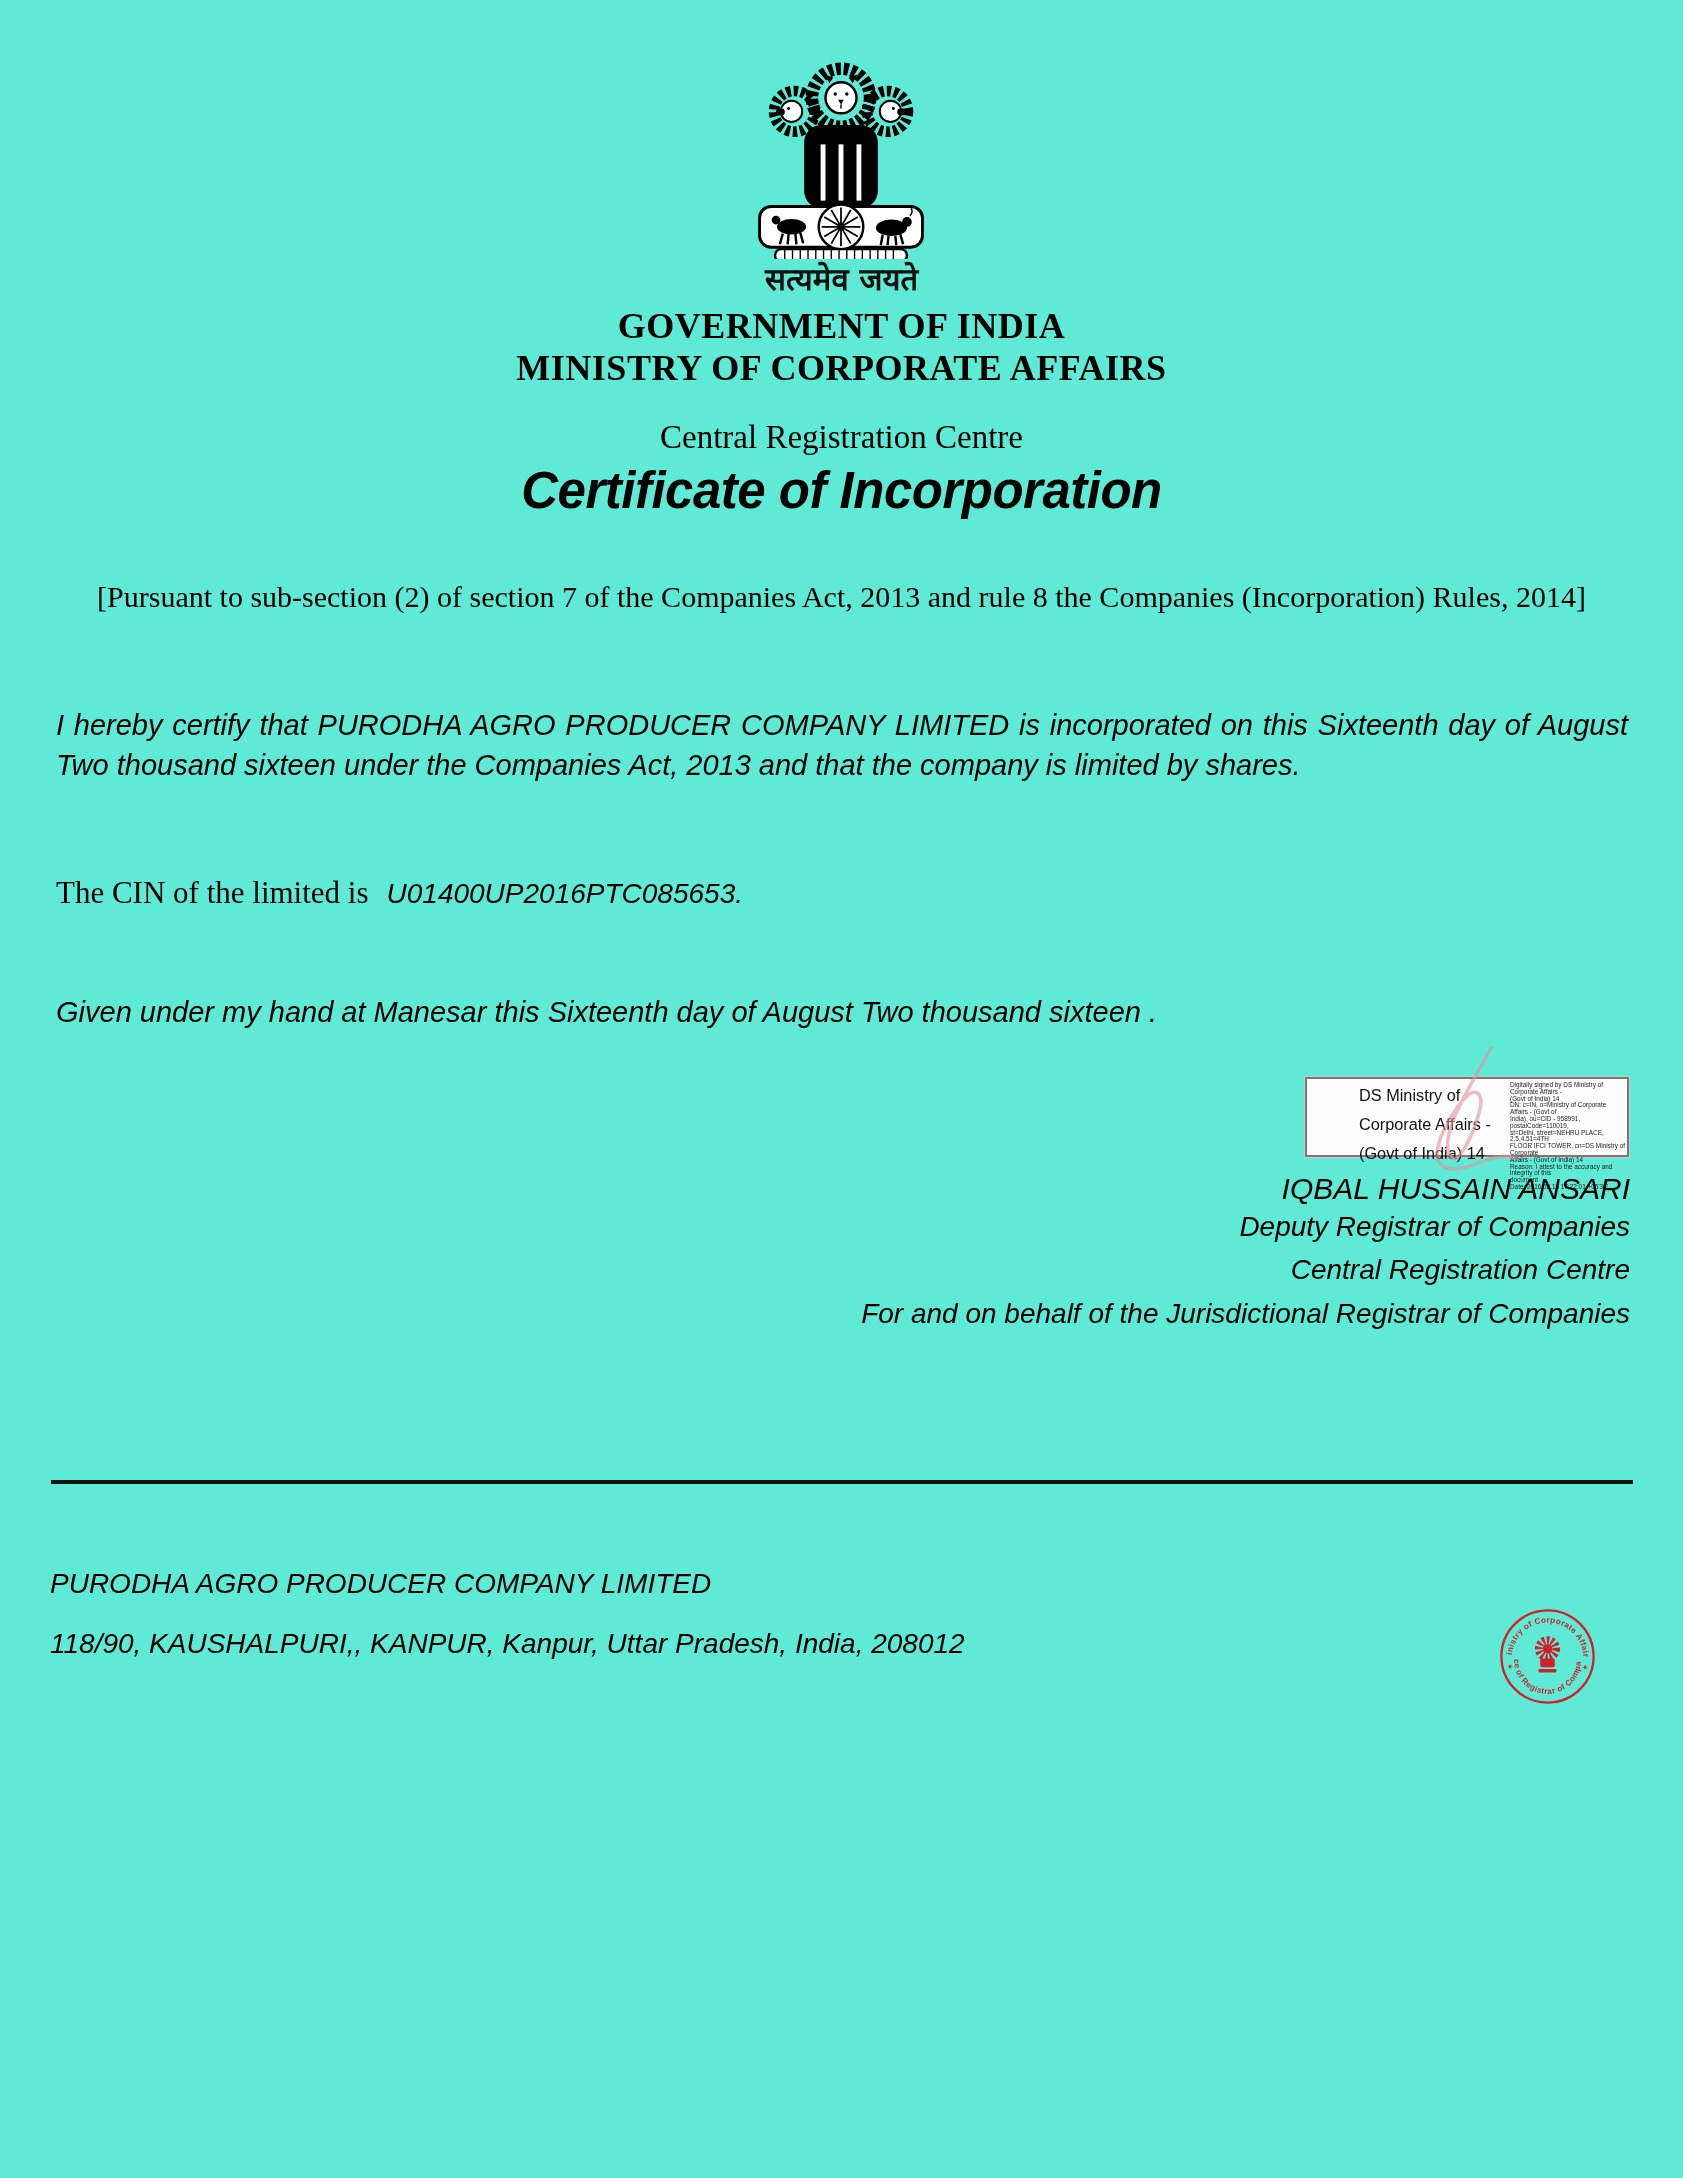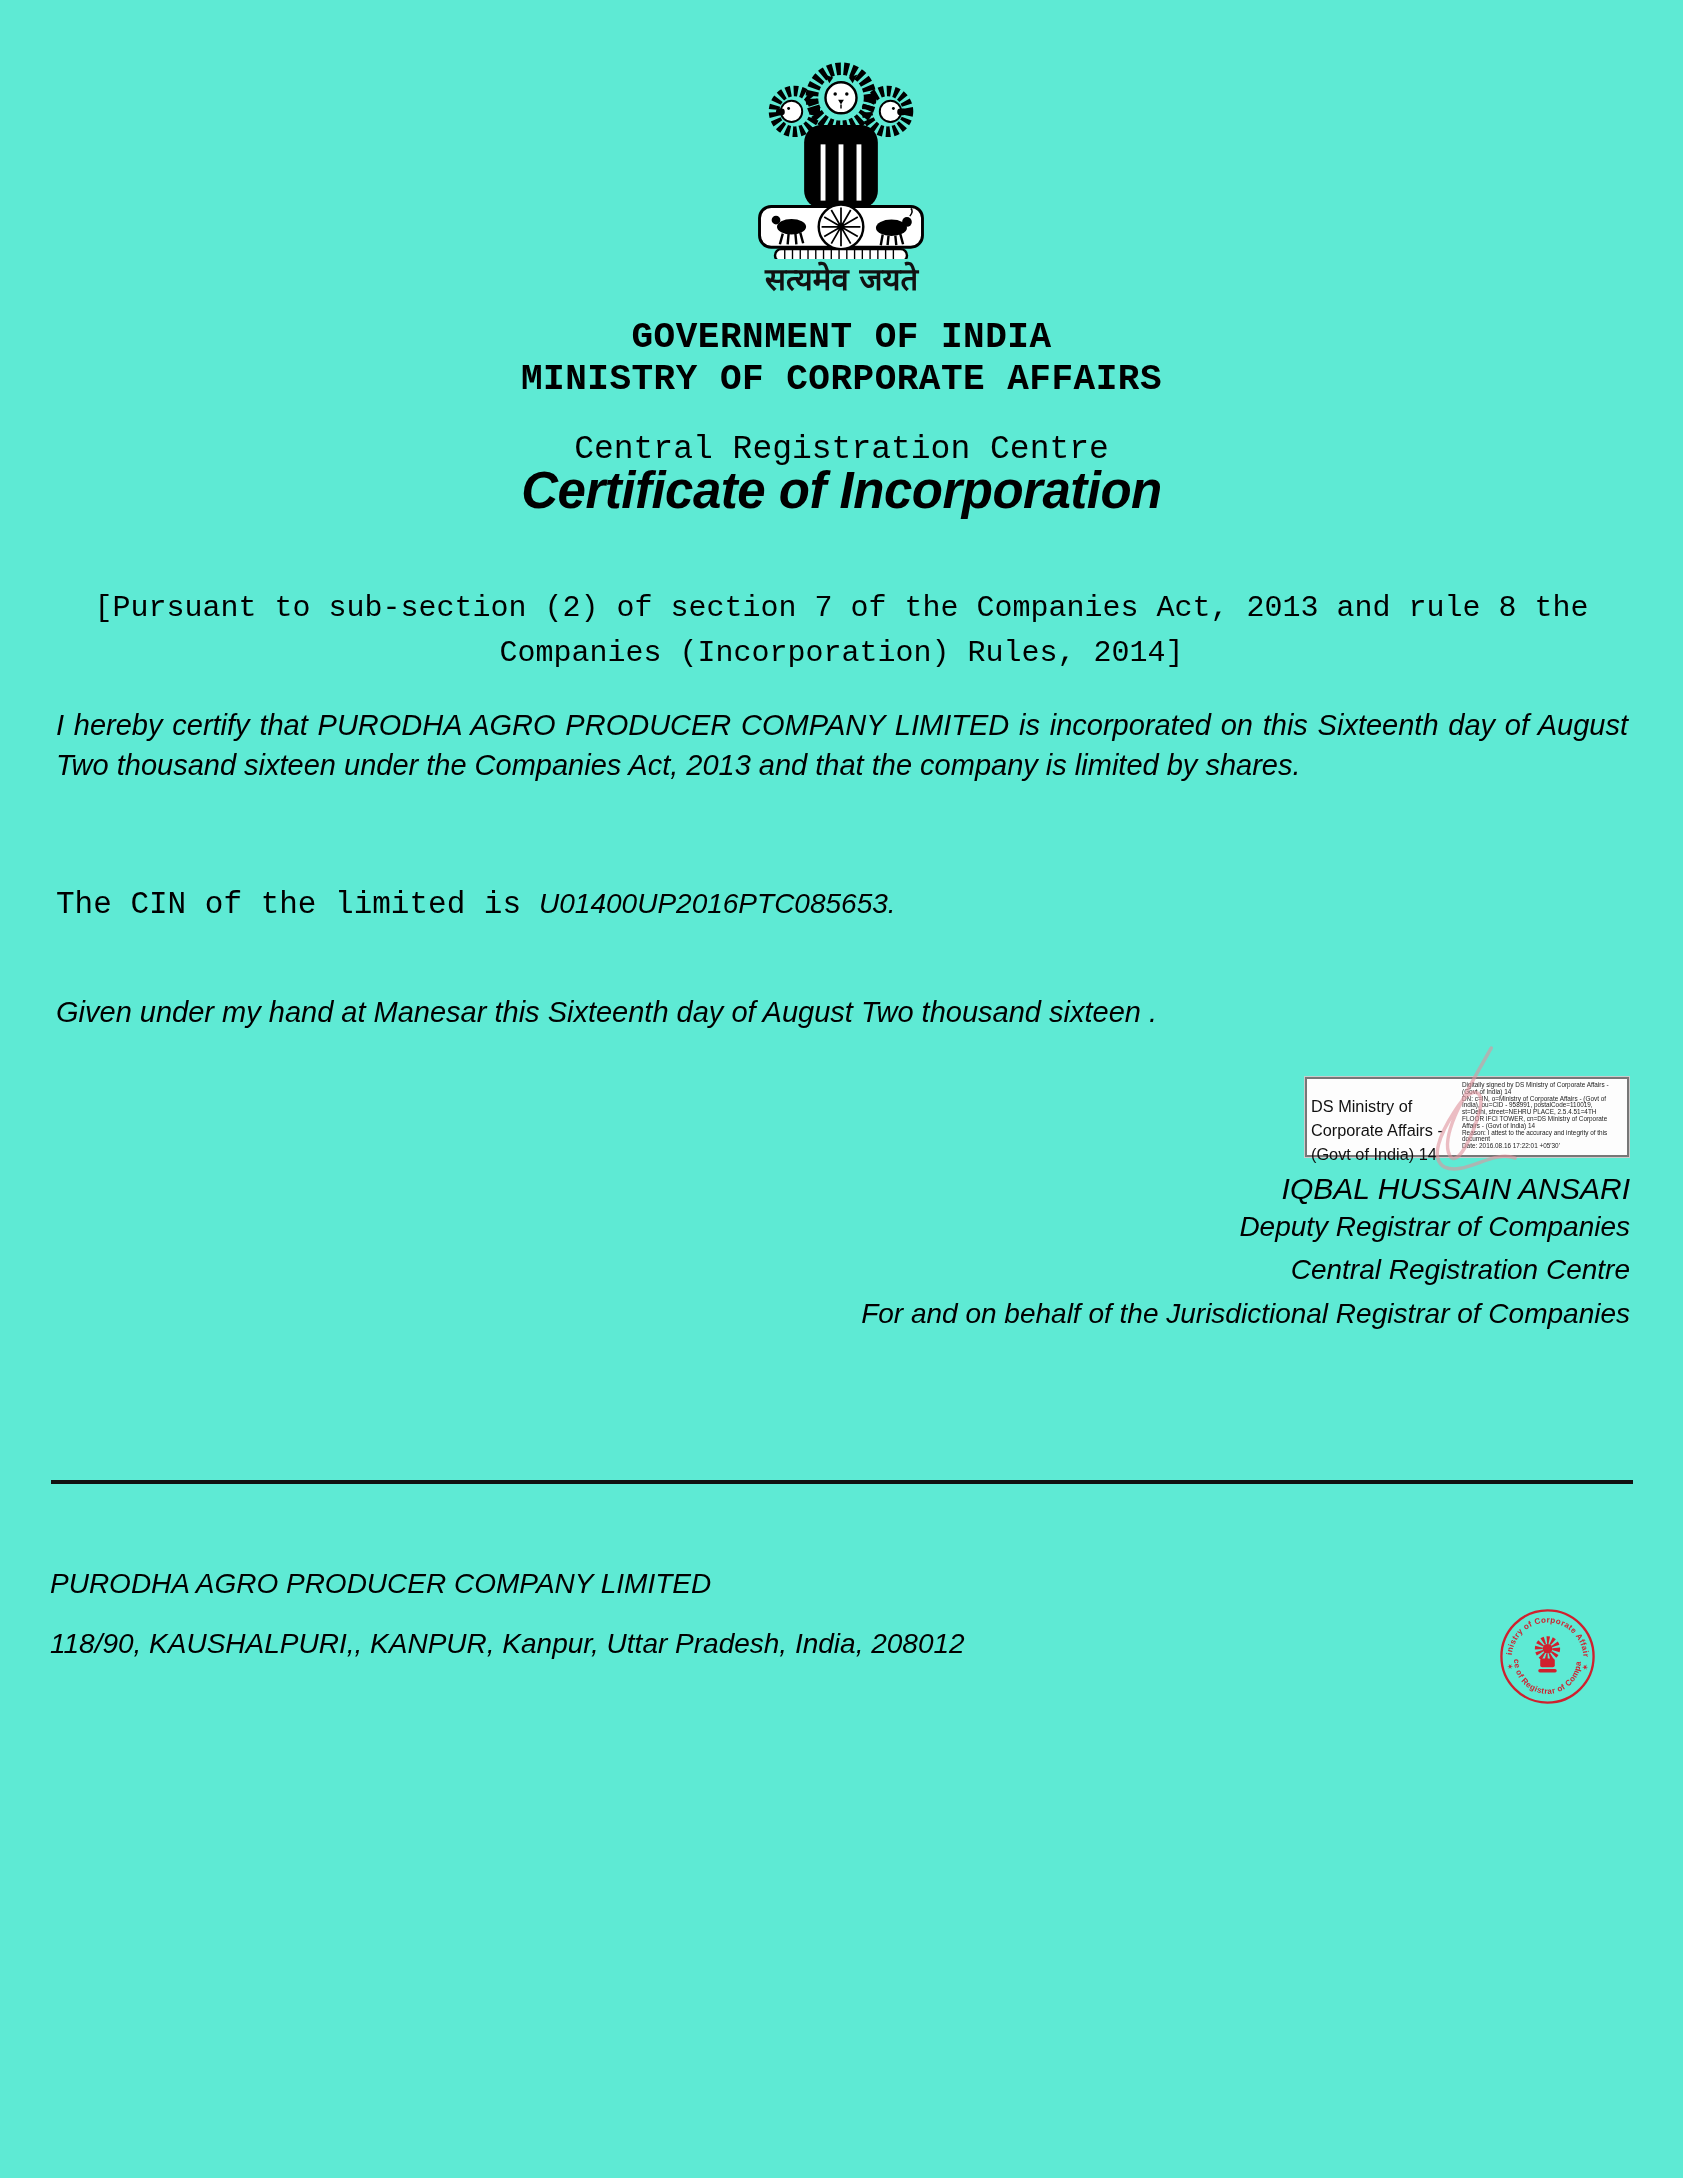--- a/index.html
+++ b/index.html
@@ -3,40 +3,40 @@
 <meta charset="utf-8">
 <style>
   * { margin:0; padding:0; box-sizing:border-box; }
   html,body { background:#fff; }
   .page {
     position:relative; width:1683px; height:2178px; background:#5eead4;
     font-family:"Liberation Sans", sans-serif; color:#000; overflow:hidden;
   }
   .abs { position:absolute; }
   .centered { left:0; right:0; text-align:center; }
-  .serif { font-family:Liberation Mono, monospace;margin-top:12px; }
+  .serif { font-family:Liberation Serif, serif; }
   .sans  { font-family:"Liberation Sans", sans-serif;font-style:italic; }
 
   .motto { top:257px; font-family:"DejaVu Sans", sans-serif; font-size:31px; font-weight:600; color:#111; }
   .gov-line      { top:305px; font-size:36px; font-weight:bold; letter-spacing:0.5px; }
   .ministry-line { top:347px; font-size:36px; font-weight:bold; letter-spacing:0.5px; }
   .centre-line   { top:419px; font-size:33px; }
   .doc-title     { top:461px; font-size:51px; font-weight:bold; letter-spacing:-0.5px; }
   .pursuant { top:574px; left:89px; width:1505px; text-align:center; font-size:30px; line-height:1.5; }
 
   .certify { top:705px; left:56px; width:1572px; font-size:29px; line-height:1.38;
              text-align:justify; text-justify:inter-word; }
   .cin-row { top:875px; left:56px; display:flex; align-items:baseline; gap:18px; }
   .cin-label { font-size:31px; }
   .cin-value { font-size:28px; }
   .given-line { top:996px; left:56px; font-size:29px; }
 
   .ds-box { left:1305px; top:1077px; width:324px; height:80px; background:#fdfdfd;
             border:2px solid #777; box-shadow:0 0 0 1px #ccc; display:flex; }
-  .ds-box-left { width:151px; padding:15px 3px 0 4px; font-size:16.3px; line-height:24px; color:#111; }
+  .ds-box-left { width:151px; padding:2px 3px 0 4px; font-size:16.3px; line-height:29px; color:#111;margin-left:48px; }
   .ds-box-right { flex:1; padding:3px 2px 0 4px; font-size:6.4px; line-height:6.8px;
                   color:#222; white-space:pre-line; }
   .scribble-svg { left:1394px; top:1042px; pointer-events:none; }
 
   .sig-name   { top:1172px; right:53px; font-size:30px; }
   .sig-title  { top:1211px; right:53px; font-size:28px;margin-left:16px; }
   .sig-office { top:1254px; right:53px; font-size:28px; }
   .sig-behalf { top:1298px; right:53px; font-size:28px; }
 
   .footer-rule { top:1480px; left:51px; width:1582px; height:4px; background:#111; }

